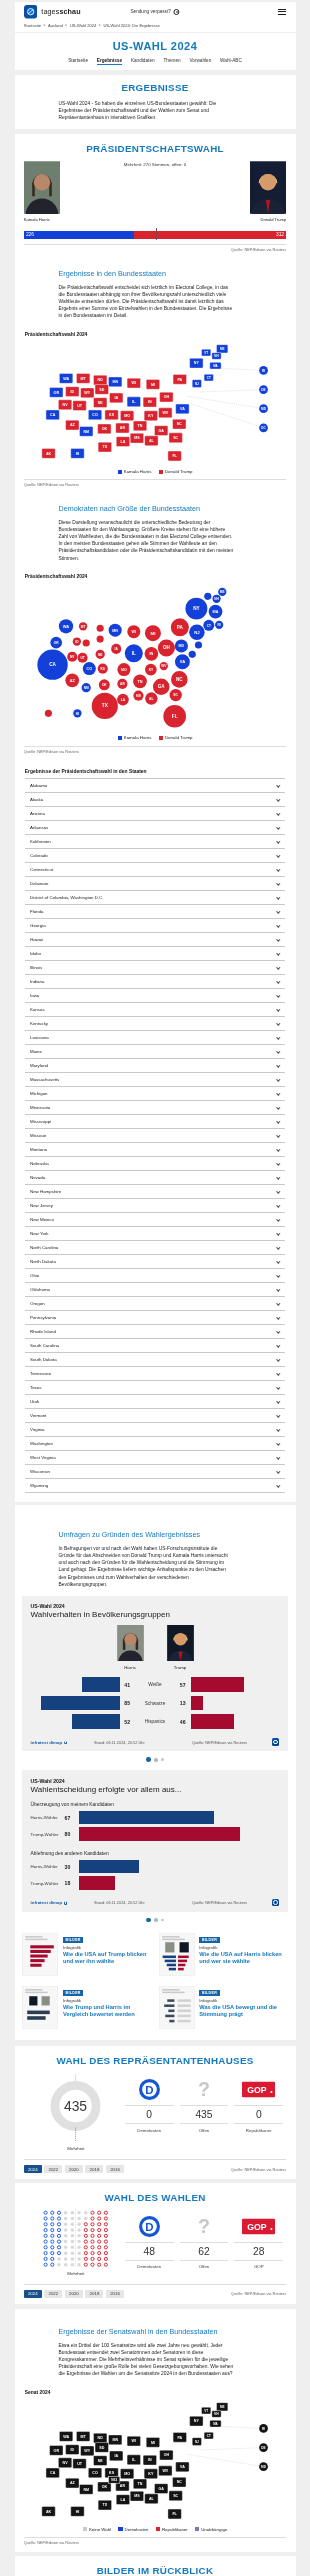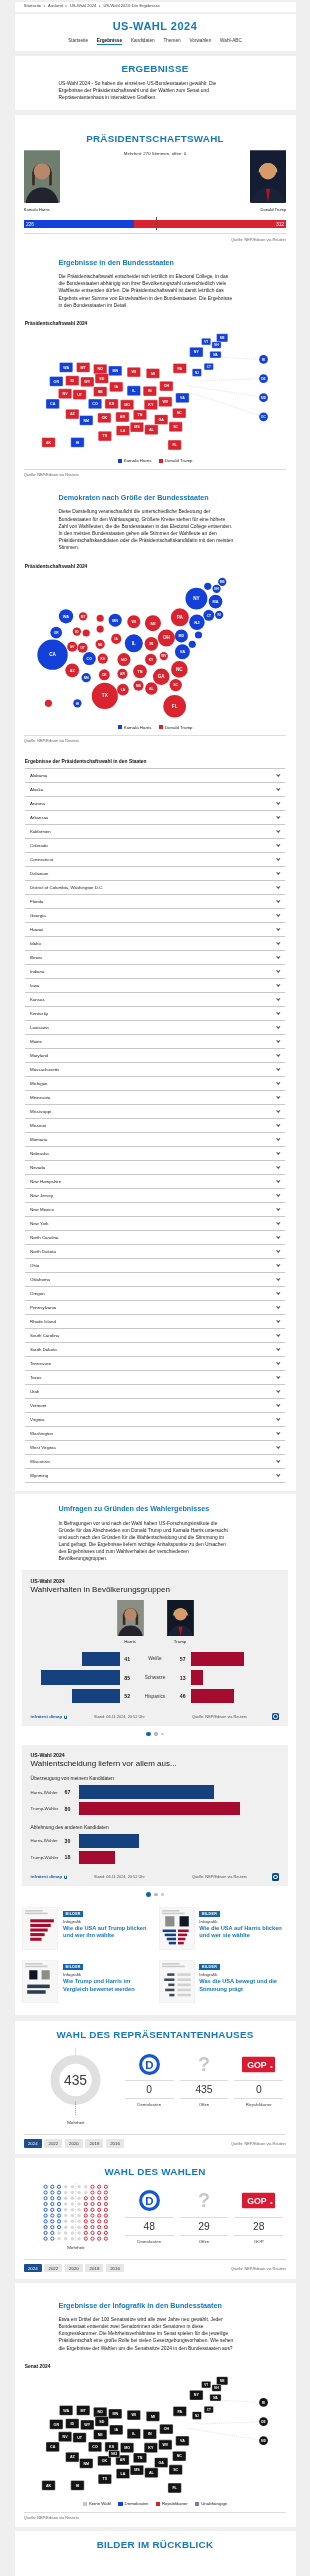--- a/index.html
+++ b/index.html
@@ -21,32 +21,32 @@
 .crumb{cursor:pointer}
 
 .hero{padding:6.7px 0 5.7px}
 .hero h1{text-align:center;font-size:11px;color:#1579bd;font-weight:bold;letter-spacing:0.5px}
 .htabs{display:flex;justify-content:center;gap:8.8px;margin-top:5.7px;font-size:4.7px;color:#333}
 .htab{cursor:pointer;padding-bottom:1px}
 .htab.active{font-weight:bold;color:#111;border-bottom:1px solid #1579bd}
 
 .center-blue{text-align:center;font-size:9.8px;color:#1579bd;font-weight:bold;letter-spacing:0.3px}
 .txtcol{margin:6.2px 0 0 44px;width:175px;font-size:4.9px;line-height:1.45;color:#222}
-.sect-h{color:#1579bd;font-size:7.2px;font-weight:bold;margin:16.5px 0 0 44px}
+.sect-h{color:#1579bd;font-size:7.2px;font-weight:normal;margin:16.5px 0 0 44px}
 .map-label{font-weight:bold;font-size:4.9px;margin:12.4px 0 0 10.3px;color:#111}
 svg.map{display:block;margin:5.2px auto 0}
 .legend{display:flex;justify-content:center;gap:7.2px;font-size:4.4px;margin-top:4.1px;color:#222}
 .lg-item{display:flex;align-items:center}
 .lg-sw{width:4.1px;height:4.1px;display:inline-block;margin-right:2.1px}
 .src-row{display:flex;margin:5.2px 9.3px 0;padding-top:2.1px;font-size:3.9px;color:#666;border-top:0.5px solid #ddd}
 .src-row.right{justify-content:flex-end}
 
 .intro{padding:7.2px 0 8.3px}
 
-.pres{padding-top:18px;padding-bottom:8.3px}
+.pres{padding-top:9px;padding-bottom:8.3px}
 .duel{position:relative;height:68px;margin:6.2px 9.3px 0}
 .cand{position:absolute;top:0;width:36px}
 .cand.lft{left:0}.cand.rgt{right:0}
 .cname{font-size:4.1px;color:#222;margin-top:1.6px}
 .cand.rgt .cname{text-align:right}
 .mnote{text-align:center;font-size:4.4px;color:#333;padding-top:1px}
 .race{display:flex;height:8.3px;margin:2.1px 9.3px 0;position:relative}
 .race .seg{color:#fff;font-size:4.9px;display:flex;align-items:center;padding:0 2.1px}
 .race .seg.rr{justify-content:flex-end}
 .race .maj{position:absolute;left:50.2%;top:-2.6px;bottom:-1.6px;border-left:0.5px dashed #555}
@@ -110,20 +110,38 @@
 .tabrow .src{font-size:3.9px;color:#666}
 
 .senstates{padding:9.3px 0 7.2px}
 .senstates .sect-h{margin-top:8.3px}
 .retro{padding:8.3px 0 0;min-height:222px}
 </style>
 </head>
 <body>
 
 <div class="block mb3">
+  <div class="logo-row">
+    <svg width="13.4" height="13.4" viewBox="0 0 26 26">
+      <rect x="0" y="0" width="26" height="26" rx="6" fill="#0c4fa0"></rect>
+      <circle cx="13" cy="13" r="7.5" fill="#1173c8"></circle>
+      <circle cx="13" cy="13" r="6" fill="none" stroke="#fff" stroke-width="1.6"></circle>
+      <line x1="8" y1="17" x2="18" y2="9" stroke="#fff" stroke-width="1.4"></line>
+    </svg>
+    <div class="ts-word"><span>tages</span><b>schau</b></div>
+    <div class="watch">
+      <span>Sendung verpasst?</span>
+      <span class="play"></span>
+    </div>
+    <div class="burger">
+        <i></i>
+        <i></i>
+        <i></i>
+      </div>
+  </div>
   <div class="crumbs" id="crumbs">
       <span class="crumb">Startseite</span>
       <span class="sep">▸</span>
       <span class="crumb">Ausland</span>
       <span class="sep">▸</span>
       <span class="crumb">US-Wahl 2024</span>
       <span class="sep">▸</span>
       <span class="crumb">US-Wahl 2024: Die Ergebnisse</span>
     </div>
 </div>
@@ -620,21 +638,21 @@
         <span class="chev"></span>
       </div>
       <div class="acc-row">
         <span class="acc-name">Wyoming</span>
         <span class="chev"></span>
       </div>
     </div>
 </div>
 
 <div class="block surveys mb12">
-  <h3 class="sect-h" style="margin-top:0">Umfragen zu Gründen des Wahlergebnisses</h3>
+  <h3 class="sect-h" style="margin-top:15px">Umfragen zu Gründen des Wahlergebnisses</h3>
   <p class="txtcol">In Befragungen vor und nach der Wahl haben US-Forschungsinstitute die Gründe für das Abschneiden von Donald Trump und Kamala Harris untersucht und auch nach den Gründen für die Wahlentscheidung und die Stimmung im Land gefragt. Die Ergebnisse liefern wichtige Anhaltspunkte zu den Ursachen des Ergebnisses und zum Wahlverhalten der verschiedenen Bevölkerungsgruppen.</p>
 
   <div class="gcard">
     <div class="gkick">US-Wahl 2024</div>
     <div class="gtitle">Wahlverhalten in Bevölkerungsgruppen</div>
     <div class="gphotos">
       <div class="gph">
           <div id="ph-harris2"><svg width="27" height="36" viewBox="0 0 52 70">
               <rect x="0" y="0" width="52" height="70" fill="#8a8f85"></rect>
               <path d="M 12.04 30 A 13.96 13.96 0 1 1 39.96 30 Z" fill="#3a2a1e"></path>
@@ -699,21 +717,21 @@
       </div>
   </div>
   <div class="dots">
       <span class="dot1"></span>
       <span class="dot2"></span>
       <span class="dot3"></span>
     </div>
 
   <div class="gcard">
     <div class="gkick">US-Wahl 2024</div>
-    <div class="gtitle">Wahlentscheidung liefern vor allem aus...</div>
+    <div class="gtitle">Wahlentscheidung erfolgte vor allem aus...</div>
     <div id="motiv-groups">
         <div class="mgroup-label">Überzeugung von meinem Kandidaten</div>
         <div class="mrow">
           <div class="mlab">Harris-Wähler</div>
           <div class="mnum">67</div>
           <div class="mbar" style="width: 135px; background: rgb(21, 65, 126);"></div>
         </div>
         <div class="mrow">
           <div class="mlab">Trump-Wähler</div>
           <div class="mnum">80</div>
@@ -976,21 +994,21 @@
             <svg width="23" height="23" viewBox="0 0 44 44">
               <circle cx="22" cy="22" r="17" fill="none" stroke="#1556d4" stroke-width="6"></circle>
               <text x="22" y="30" text-anchor="middle" font-size="22" fill="#1556d4" font-family="Liberation Sans, sans-serif" font-weight="bold">D</text>
             </svg>
           </div>
           <div class="snum">48</div>
           <div class="slab">Demokraten</div>
         </div>
         <div class="stat">
           <div class="sicon qmark">?</div>
-          <div class="snum">29</div>
+          <div class="snum">62</div>
           <div class="slab">Offen</div>
         </div>
         <div class="stat">
           <div class="sicon">
             <svg width="33" height="23" viewBox="0 0 64 44">
               <rect x="0" y="7" width="64" height="30" rx="2" fill="#da1a32"></rect>
               <text x="29" y="28" text-anchor="middle" font-size="17" fill="#fff" font-family="Liberation Sans, sans-serif" font-weight="bold">GOP</text>
               <circle cx="57" cy="27" r="2" fill="#fff"></circle>
             </svg>
           </div>
@@ -1004,21 +1022,21 @@
       <span class="yr">2022</span>
       <span class="yr">2020</span>
       <span class="yr">2018</span>
       <span class="yr">2016</span>
       <span class="spacer"></span>
       <span class="src">Quelle: NEP/Edison via Reuters</span>
     </div>
 </div>
 
 <div class="block senstates mb8">
-  <h3 class="sect-h">Ergebnisse der Infografik in den Bundesstaaten</h3>
+  <h3 class="sect-h">Ergebnisse der Senatswahl in den Bundesstaaten</h3>
   <p class="txtcol">Etwa ein Drittel der 100 Senatssitze wird alle zwei Jahre neu gewählt. Jeder Bundesstaat entsendet zwei Senatorinnen oder Senatoren in diese Kongresskammer. Die Mehrheitsverhältnisse im Senat spielen für die jeweilige Präsidentschaft eine große Rolle bei vielen Gesetzgebungsvorhaben. Wie sehen die Ergebnisse der Wahlen um die Senatssitze 2024 in den Bundesstaaten aus?</p>
   <div class="map-label">Senat 2024</div>
   <svg class="map" id="map-senate" width="238" height="123" viewBox="0 0 460 238">
       <line x1="352" y1="50.839999999999996" x2="440" y2="55" stroke="#bbb" stroke-width="0.8" stroke-dasharray="2,2"></line>
       <line x1="318" y1="96.75999999999999" x2="440" y2="92" stroke="#bbb" stroke-width="0.8" stroke-dasharray="2,2"></line>
       <line x1="292" y1="104.96" x2="440" y2="129" stroke="#bbb" stroke-width="0.8" stroke-dasharray="2,2"></line>
       <rect x="210" y="181.56" width="26" height="19" rx="2" fill="#141414" stroke="#fafafa" stroke-width="0.8"></rect>
       <text x="223" y="193.46" text-anchor="middle" font-size="7" fill="#fff" font-family="Liberation Sans, sans-serif" font-weight="bold">AL</text>
       <rect x="11" y="206.16" width="26" height="19" rx="2" fill="#141414" stroke="#fafafa" stroke-width="0.8"></rect>
       <text x="24" y="218.06" text-anchor="middle" font-size="7" fill="#fff" font-family="Liberation Sans, sans-serif" font-weight="bold">AK</text>

